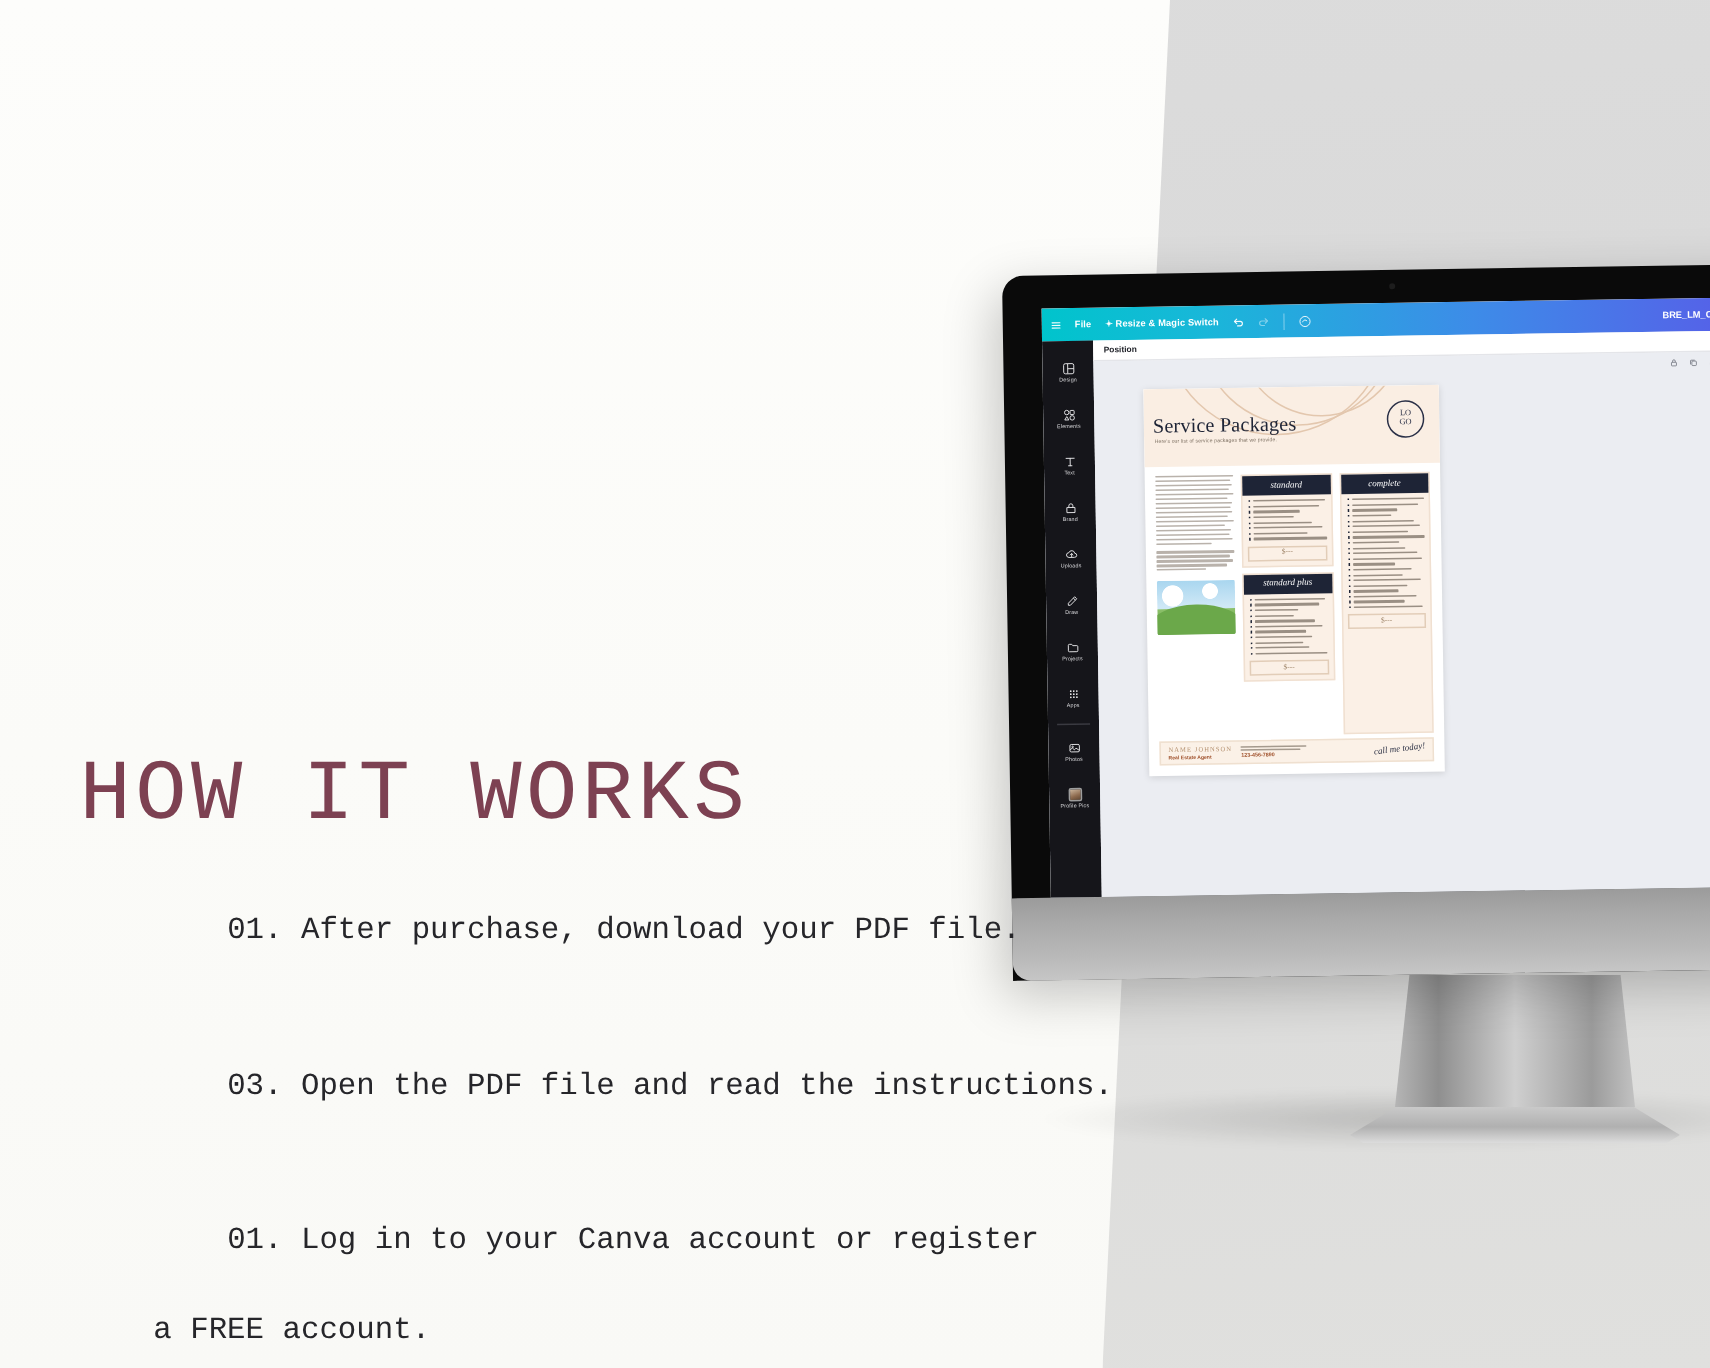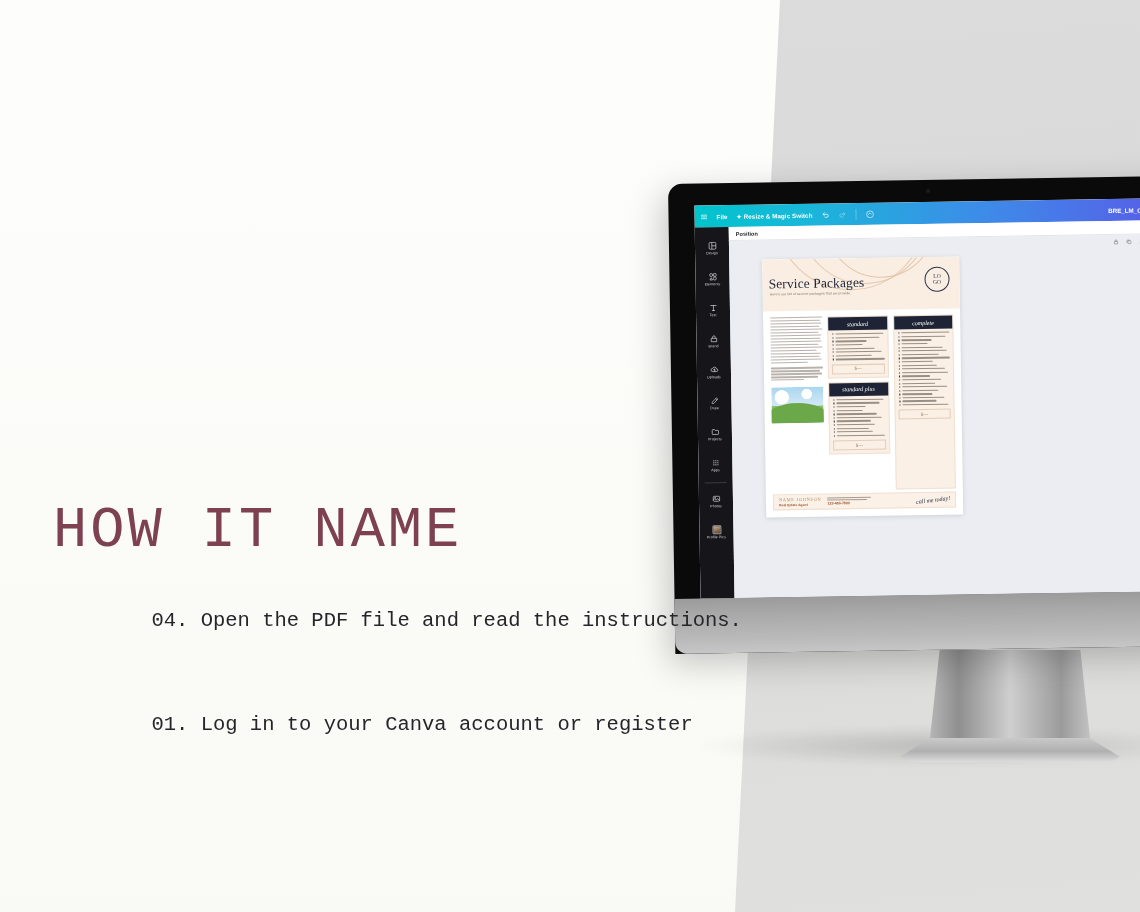--- a/index.html
+++ b/index.html
@@ -695,25 +695,29 @@
               </div>
             </div>
 
           </div>
         </div>
       </div>
     </div>
   </div>
 
   <div id="howto">
-    <h1>HOW IT NAME</h1>
+    <h1>HOW IT WORKS</h1>
     <div class="steps">
       <div class="step">
-        <span>04. Open the PDF file and read the instructions.</span>
+        <span>01. After purchase, download your PDF file.</span>
+      </div>
+      <div class="step">
+        <span>03. Open the PDF file and read the instructions.</span>
       </div>
       <div class="step">
         <span>01. Log in to your Canva account or register</span>
+        <span class="l2">a FREE account.</span>
       </div>
 
     </div>
   </div>
 
 </div>
 
 </body></html>

